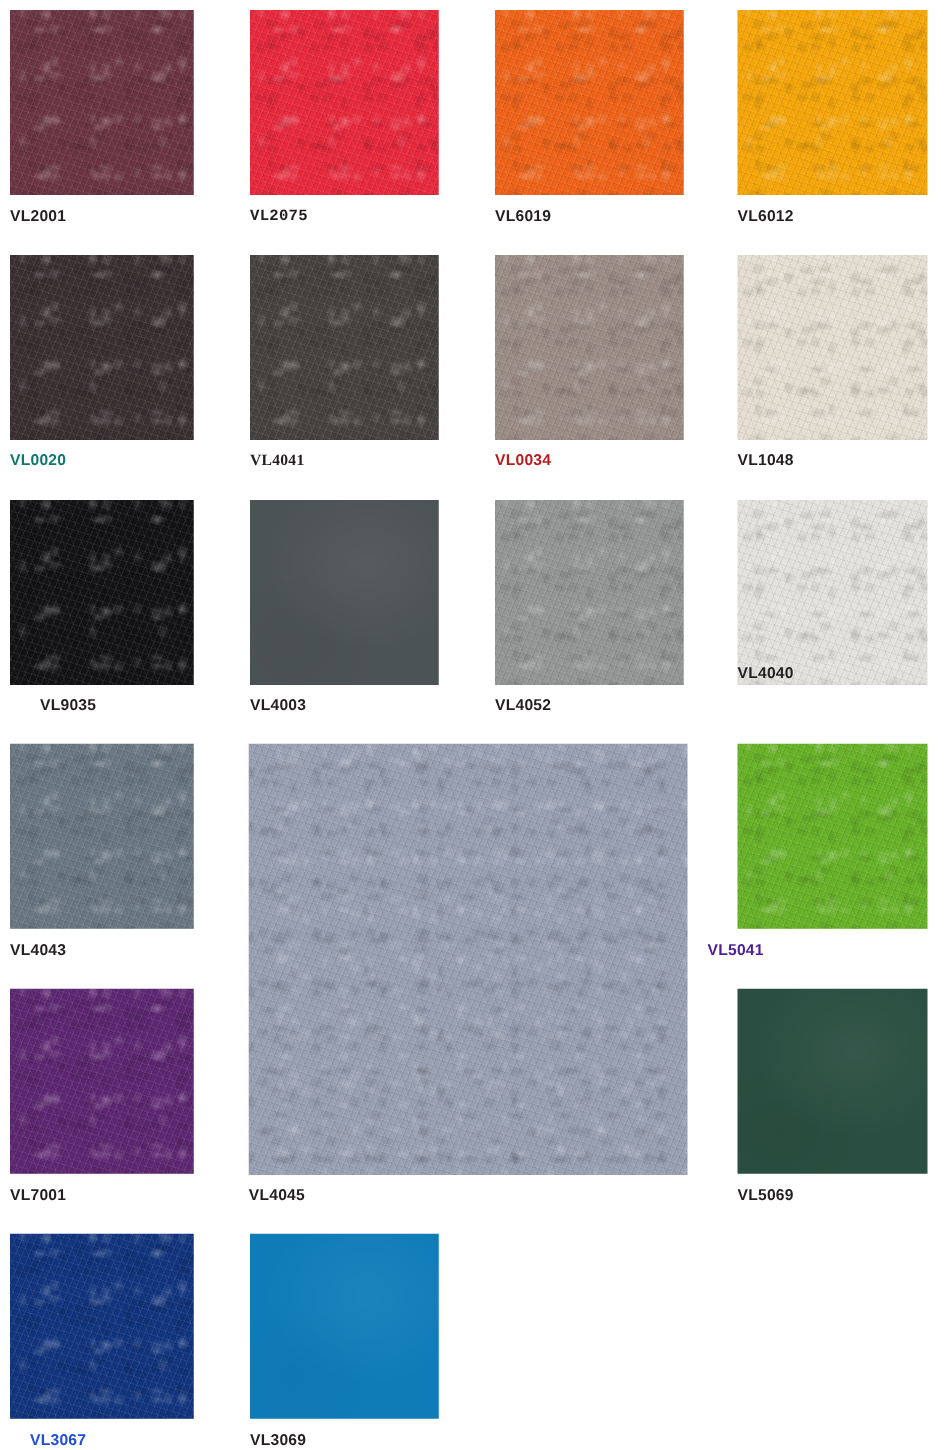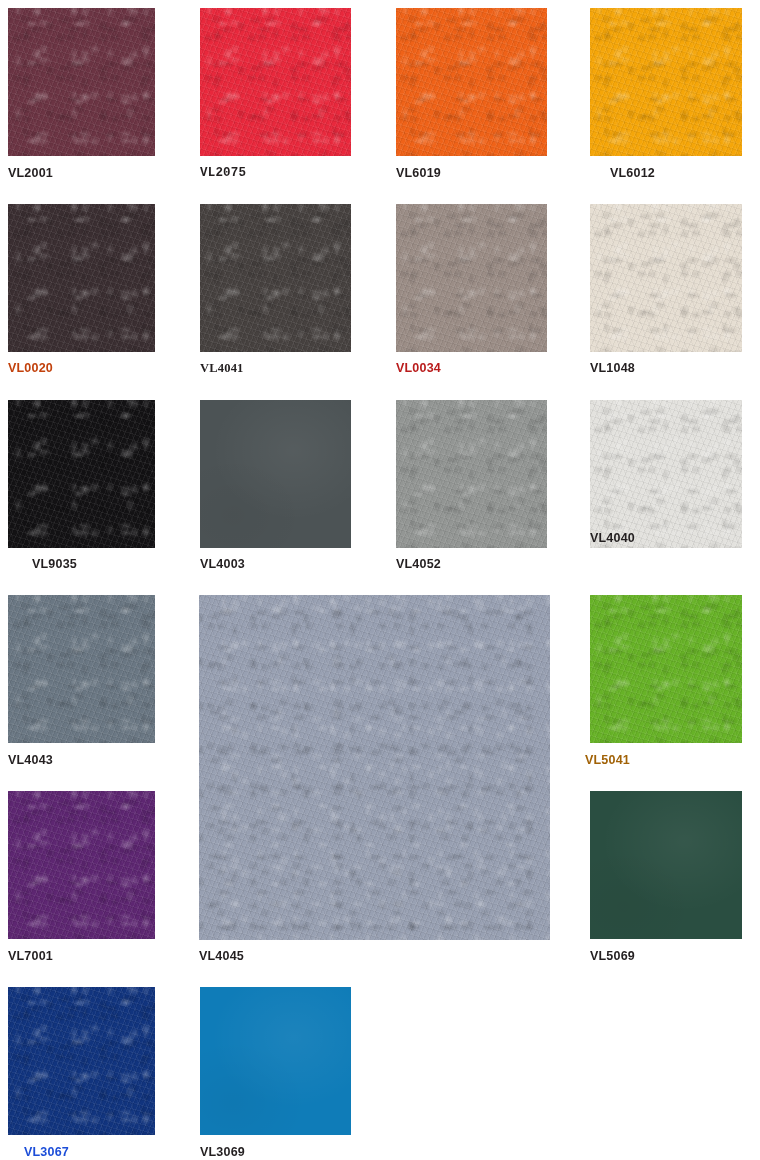--- a/index.html
+++ b/index.html
@@ -110,25 +110,25 @@
       <div class="swatch-chip textured subtle-grain" style="background-color: rgb(232, 40, 60); --grain: .5; opacity: 1; filter: none;"></div>
     </div>
     <div class="swatch-label" style="left: 200px; top: 167px; color: rgb(35, 31, 32); font-family: Liberation Mono, monospace;">VL2075</div>
     <div class="swatch-cell" style="left: 396px; top: 8px; width: 151px; height: 148px;">
       <div class="swatch-chip textured subtle-grain" style="background-color: rgb(239, 98, 24); --grain: .5; opacity: 1; filter: none;"></div>
     </div>
     <div class="swatch-label" style="left: 396px; top: 167px; color: rgb(35, 31, 32);">VL6019</div>
     <div class="swatch-cell" style="left: 590px; top: 8px; width: 152px; height: 148px;">
       <div class="swatch-chip textured subtle-grain" style="background-color: rgb(245, 166, 9); --grain: .5; opacity: 1; filter: none;"></div>
     </div>
-    <div class="swatch-label" style="left: 610px; top: 167px; color: rgb(35, 31, 32);">VL6012</div>
+    <div class="swatch-label" style="left: 590px; top: 167px; color: rgb(35, 31, 32);">VL6012</div>
     <div class="swatch-cell" style="left: 8px; top: 204px; width: 147px; height: 148px;">
       <div class="swatch-chip textured" style="background-color: rgb(58, 46, 49);"></div>
     </div>
-    <div class="swatch-label" style="left: 8px; top: 362px; color: #c2410c;">VL0020</div>
+    <div class="swatch-label" style="left: 8px; top: 362px; color: #0f766e;">VL0020</div>
     <div class="swatch-cell" style="left: 200px; top: 204px; width: 151px; height: 148px;">
       <div class="swatch-chip textured" style="background-color: rgb(70, 65, 63);"></div>
     </div>
     <div class="swatch-label" style="left: 200px; top: 362px; color: rgb(35, 31, 32); font-family: Liberation Serif, serif;">VL4041</div>
     <div class="swatch-cell" style="left: 396px; top: 204px; width: 151px; height: 148px;">
       <div class="swatch-chip textured" style="background-color: rgb(155, 141, 134);"></div>
     </div>
     <div class="swatch-label" style="left: 396px; top: 362px; color: #b91c1c;">VL0034</div>
     <div class="swatch-cell" style="left: 590px; top: 204px; width: 152px; height: 148px;">
       <div class="swatch-chip textured" style="background-color: rgb(230, 222, 210);"></div>
@@ -154,21 +154,21 @@
       <div class="swatch-chip textured" style="background-color: rgb(106, 119, 131);"></div>
     </div>
     <div class="swatch-label" style="left: 8px; top: 754px; color: rgb(35, 31, 32);">VL4043</div>
     <div class="swatch-cell" style="left: 199px; top: 595px; width: 351px; height: 345px;">
       <div class="swatch-chip textured" style="background-color: rgb(152, 160, 178);"></div>
     </div>
     <div class="swatch-label" style="left: 199px; top: 950px; color: rgb(35, 31, 32);">VL4045</div>
     <div class="swatch-cell" style="left: 590px; top: 595px; width: 152px; height: 148px;">
       <div class="swatch-chip textured" style="background-color: rgb(103, 178, 39);"></div>
     </div>
-    <div class="swatch-label" style="left: 585px; top: 754px; color: #a16207;">VL5041</div>
+    <div class="swatch-label" style="left: 566px; top: 754px; color: #4c1d95;">VL5041</div>
     <div class="swatch-cell" style="left: 8px; top: 791px; width: 147px; height: 148px;">
       <div class="swatch-chip textured" style="background-color: rgb(93, 38, 113);"></div>
     </div>
     <div class="swatch-label" style="left: 8px; top: 950px; color: rgb(35, 31, 32);">VL7001</div>
     <div class="swatch-cell" style="left: 590px; top: 791px; width: 152px; height: 148px;">
       <div class="swatch-chip smooth" style="background-color: rgb(42, 78, 65);"></div>
     </div>
     <div class="swatch-label" style="left: 590px; top: 950px; color: rgb(35, 31, 32);">VL5069</div>
     <div class="swatch-cell" style="left: 8px; top: 987px; width: 147px; height: 148px;">
       <div class="swatch-chip textured" style="background-color: rgb(17, 52, 126);"></div>

